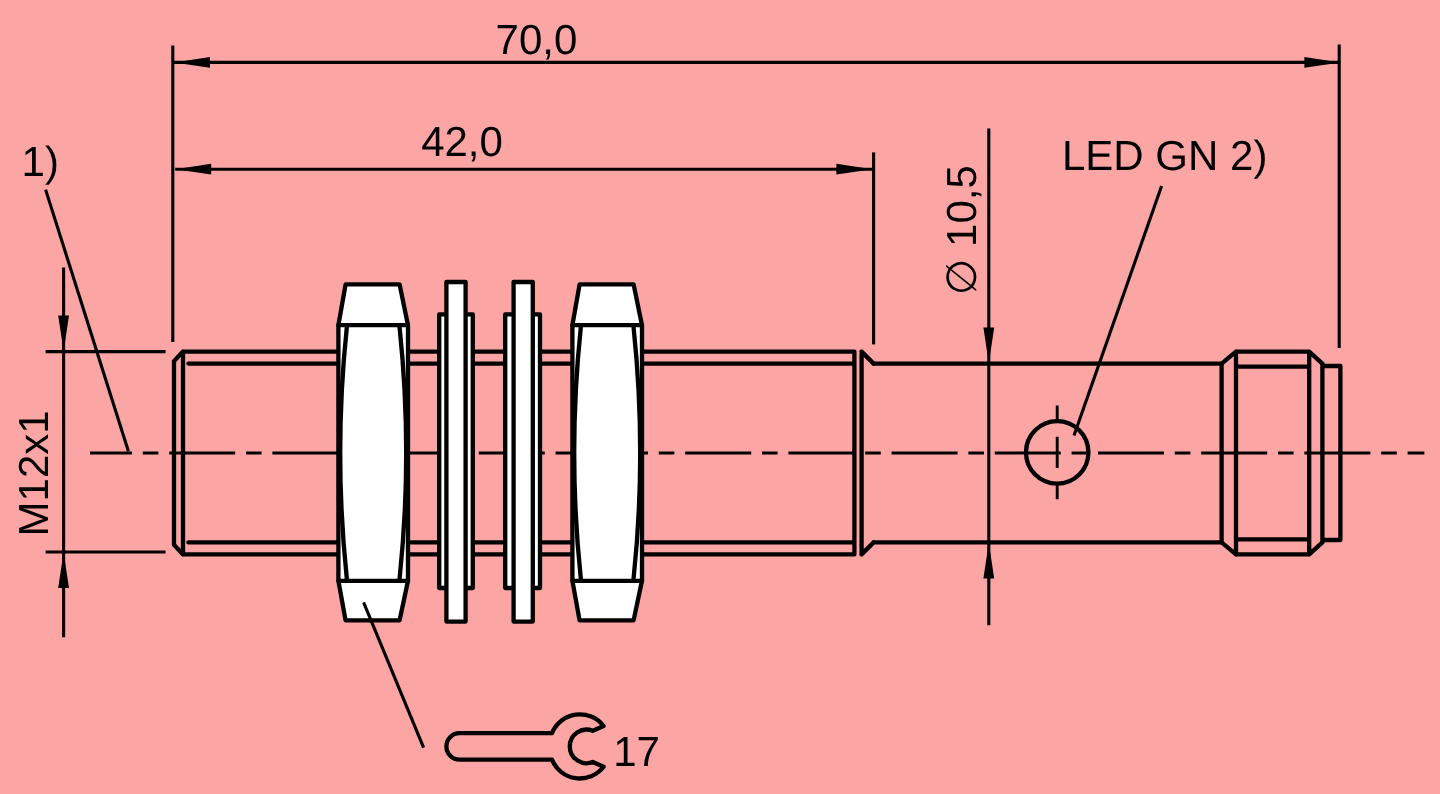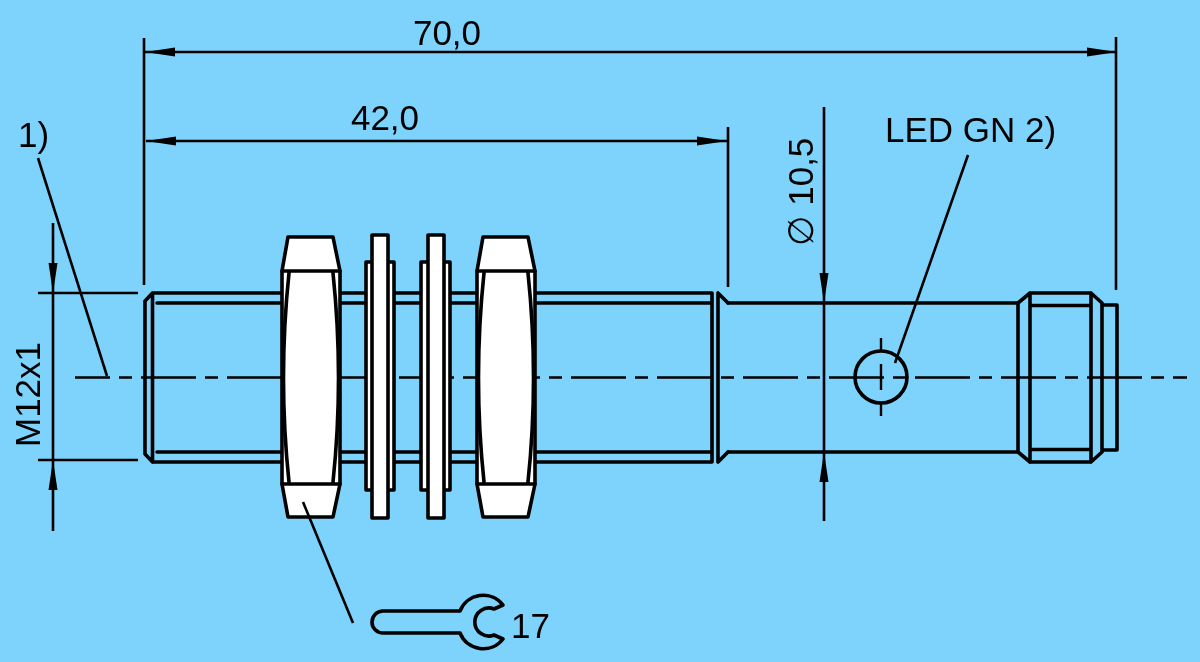--- a/index.html
+++ b/index.html
@@ -1,20 +1,20 @@
 <!DOCTYPE html>
 <html><head>
 <meta charset="utf-8">
 <style>
   html, body { margin: 0; padding: 0; background: #ffffff; }
   .stage {
     position: relative;
     width: 1200px;
     height: 662px;
-    background: #7dd3fc;
+    background: #fca5a5;
     font-family: "Liberation Sans", "DejaVu Sans", sans-serif;
     overflow: hidden;
     text-decoration: underline;
   }
   svg { display: block; }
   .outline   { stroke: #000; stroke-width: 3.6; fill: none; stroke-linecap: round; stroke-linejoin: round; }
   .outline-f { stroke: #000; stroke-width: 3.6; fill: #ffffff; stroke-linejoin: round; }
   .thin      { stroke: #000; stroke-width: 2.6; fill: none; stroke-linecap: butt; }
   .center    { stroke: #000; stroke-width: 2.4; fill: none; }
   .arrow     { fill: #000; stroke: none; }

